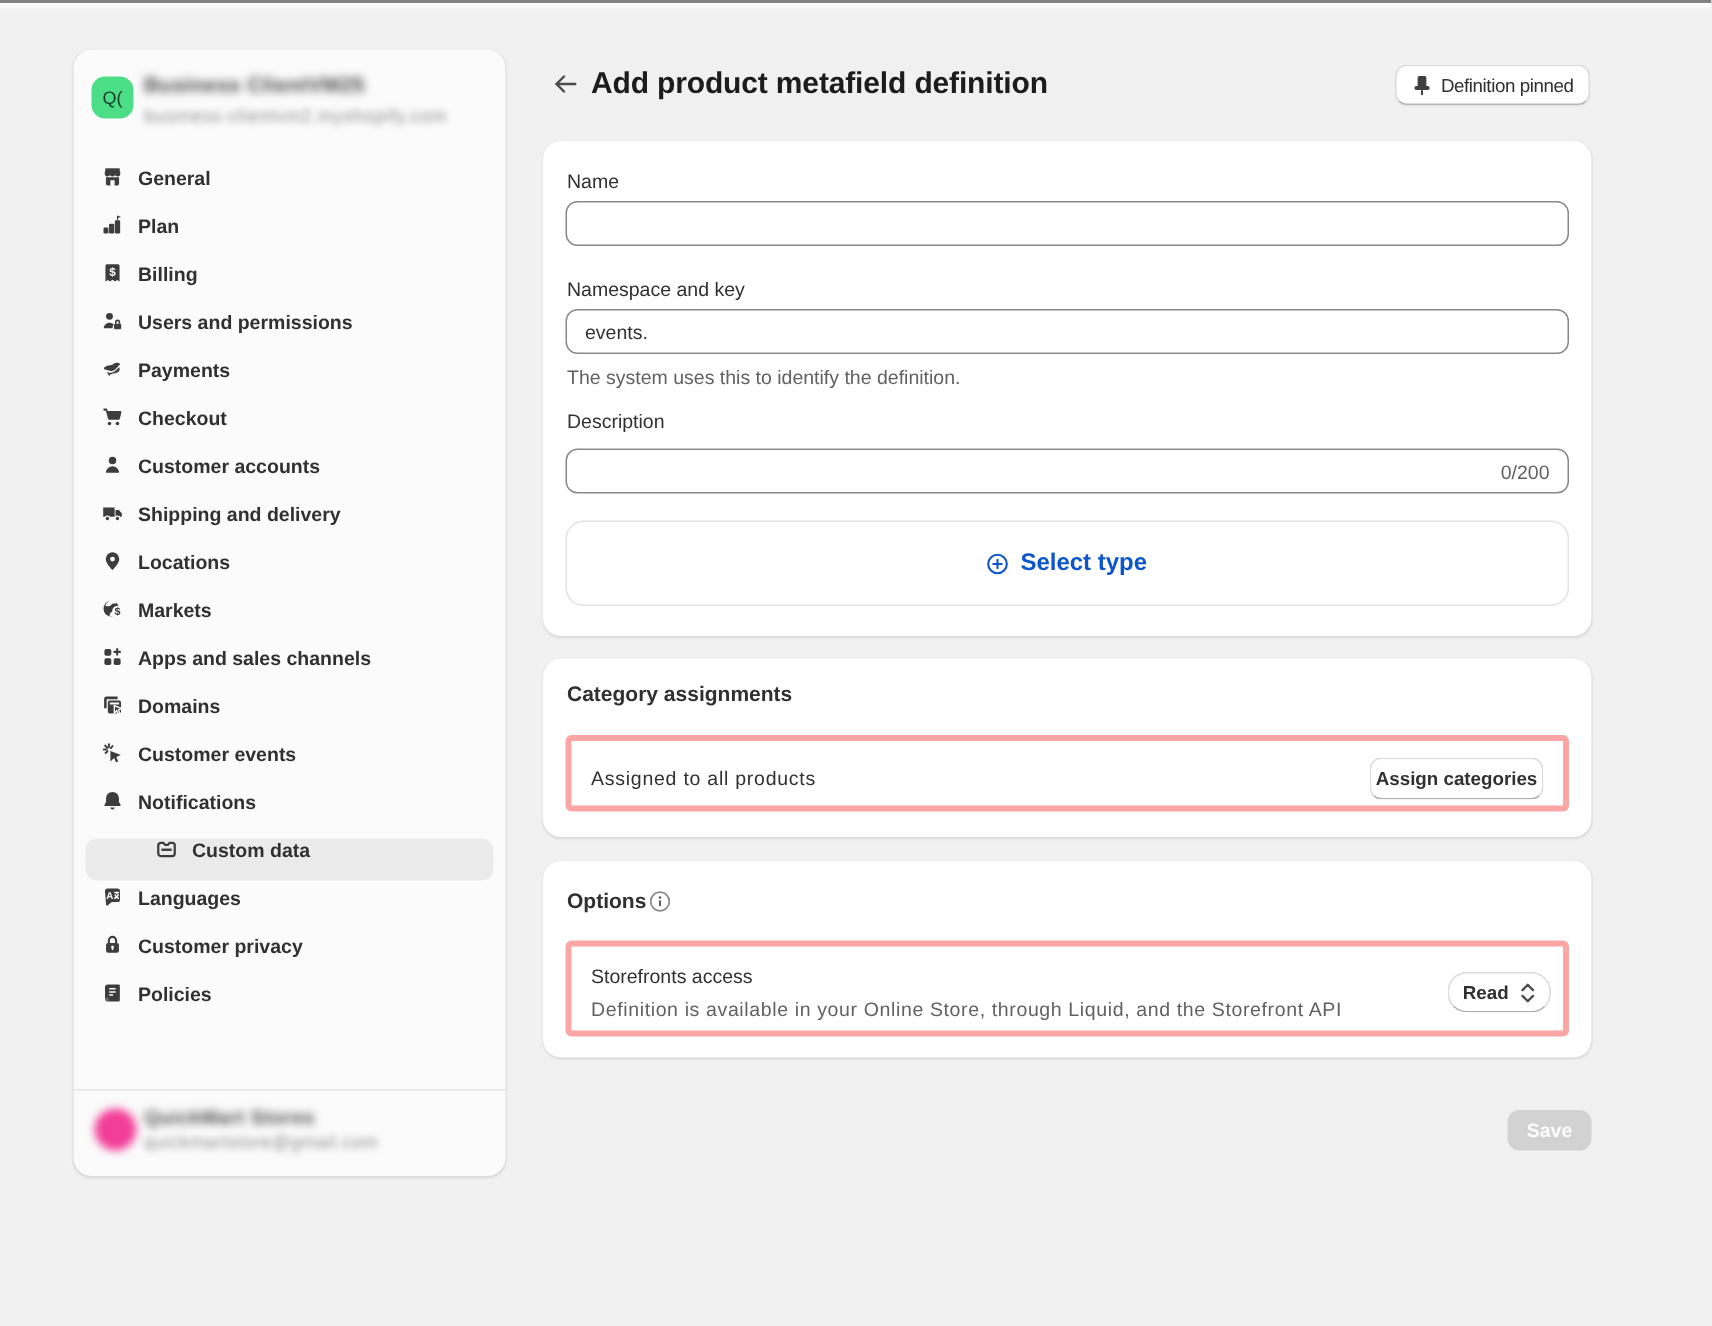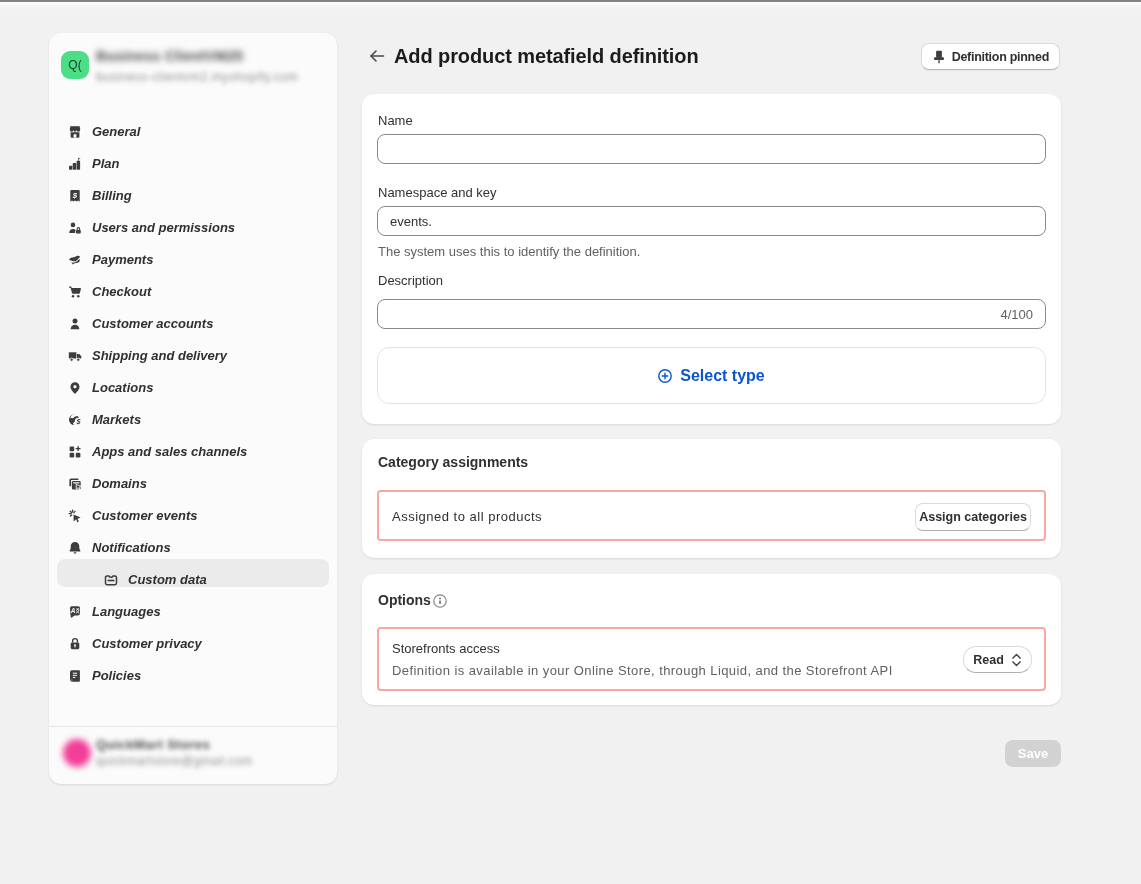--- a/index.html
+++ b/index.html
@@ -23,40 +23,39 @@
   position:absolute; left:12px; top:18px; width:28px; height:28px;
   background:#4cdd87; border-radius:9px;
   display:flex; align-items:center; justify-content:center;
   font-size:12px; font-weight:500; color:#143a28;
 }
 .blur1 { position:absolute; left:47px; top:15px; font-size:14px; font-weight:600; color:#474747; letter-spacing:.3px; filter:blur(3px); white-space:nowrap;}
 .blur2 { position:absolute; left:47px; top:37px; font-size:12px; color:#8c8c8c; letter-spacing:.55px; filter:blur(2.6px); white-space:nowrap;}
 .nav { position:absolute; left:8px; top:78px; width:272px; }
 .nav-item {
   height:28px; margin-bottom:4px; border-radius:8px;
-  display:flex; align-items:flex-end;
+  display:flex; align-items:flex-start;
   font-size:13px; font-weight:600; color:#303030;
   padding-left:11px;
-  font-style:italic;
 }
 .nav-item.active { background:#ebebeb;padding-left:47px; }
 .nav-item svg { width:14px; height:14px; margin-right:10px; flex:none; }
 .sb-divider { position:absolute; left:0px; top:693px; width:288px; height:1px; background:#e6e6e6; }
 .sb-footer { position:absolute; left:0; top:694px; width:288px; height:57px; }
 .pinkav { position:absolute; left:14px; top:12px; width:28px; height:28px; border-radius:50%; background:#f23e98; filter:blur(3px); }
 .fblur1 { position:absolute; left:47px; top:10px; font-size:13px; font-weight:600; color:#4a4a4a; letter-spacing:.4px; filter:blur(2.8px); white-space:nowrap;}
 .fblur2 { position:absolute; left:47px; top:27px; font-size:12px; color:#8c8c8c; letter-spacing:.45px; filter:blur(2.6px); white-space:nowrap;}
 .pagehead { position:absolute; left:362px; top:42px; width:699px; height:28px; }
 .backarrow { position:absolute; left:5px; top:4px; width:20px; height:20px;}
 .pagetitle { position:absolute; left:32px; top:3px; font-size:20px; font-weight:700; color:#1c1c1c; letter-spacing:-0.1px; white-space:nowrap;text-align:center;}
 .pinbtn {
   position:absolute; right:1px; top:1px; height:27px;
   background:#ffffff; border:1px solid #dadada; border-bottom-color:#b5b5b5;
   border-radius:8px; display:flex; align-items:center; padding:0 10px;
-  font-size:12.5px; font-weight:700; letter-spacing:-0.28px; color:#303030;
+  font-size:12.5px; font-weight:400; letter-spacing:-0.28px; color:#303030;
   box-shadow:0 1px 1px rgba(0,0,0,0.04);
 }
 .pinbtn svg { width:14px; height:14px; margin-right:6px; }
 
 .card {
   position:absolute; left:362px; width:699px;
   background:#ffffff; border-radius:12px;
   box-shadow:0 1px 2px rgba(0,0,0,0.10), 0 0 1px rgba(0,0,0,0.05);
 }
 .card1 { top:94px; height:330px; }
@@ -71,21 +70,21 @@
 }
 .selbox {
   position:absolute; left:15px; top:253px; width:669px; height:57px;
   border:1px solid #e3e3e3; border-radius:12px;
   display:flex; align-items:center; justify-content:center;
 }
 .seltext { font-size:16px; font-weight:700; color:#0b56cd; margin-left:8px;}
 
 .innerbox {
   position:absolute; left:15px; width:669px;
-  border:2px solid #fca5a5; border-radius:4px; background:#fff;text-decoration:underline;
+  border:4px solid #fca5a5; border-radius:4px; background:#fff;text-decoration:underline;
 }
 .h2 { font-size:14px; font-weight:700; color:#303030; }
 .btn {
   position:absolute; height:28px;
   background:#fff; border:1px solid #dadada; border-bottom-color:#b0b0b0;
   border-radius:8px; font-size:12.5px; font-weight:600; color:#303030;
   display:flex; align-items:center; justify-content:center;
 }
 .gray { color:#616161; }
 .savebtn {
@@ -238,21 +237,21 @@
   </div>
 </div>
 
 <div class="card card1">
   <div class="label" style="top:19px;">Name</div>
   <div class="input" style="top:40px;"></div>
   <div class="label" style="top:91px;">Namespace and key</div>
   <div class="input" style="top:112px;">events.</div>
   <div class="label gray" style="top:150px;">The system uses this to identify the definition.</div>
   <div class="label" style="top:179px;">Description</div>
-  <div class="input" style="top:205px;justify-content:flex-end;color:#616161;">4/100</div>
+  <div class="input" style="top:205px;justify-content:flex-end;color:#616161;">0/200</div>
   <div class="selbox">
     <svg style="width:14px;height:14px;" viewBox="0 0 14 14" fill="none" stroke="#0b56cd" stroke-width="1.4" stroke-linecap="round">
       <circle cx="7" cy="7" r="6.2"></circle>
       <path d="M7 4.2v5.6M4.2 7h5.6"></path>
     </svg>
     <span class="seltext">Select type</span>
   </div>
 </div>
 
 <div class="card card2">

